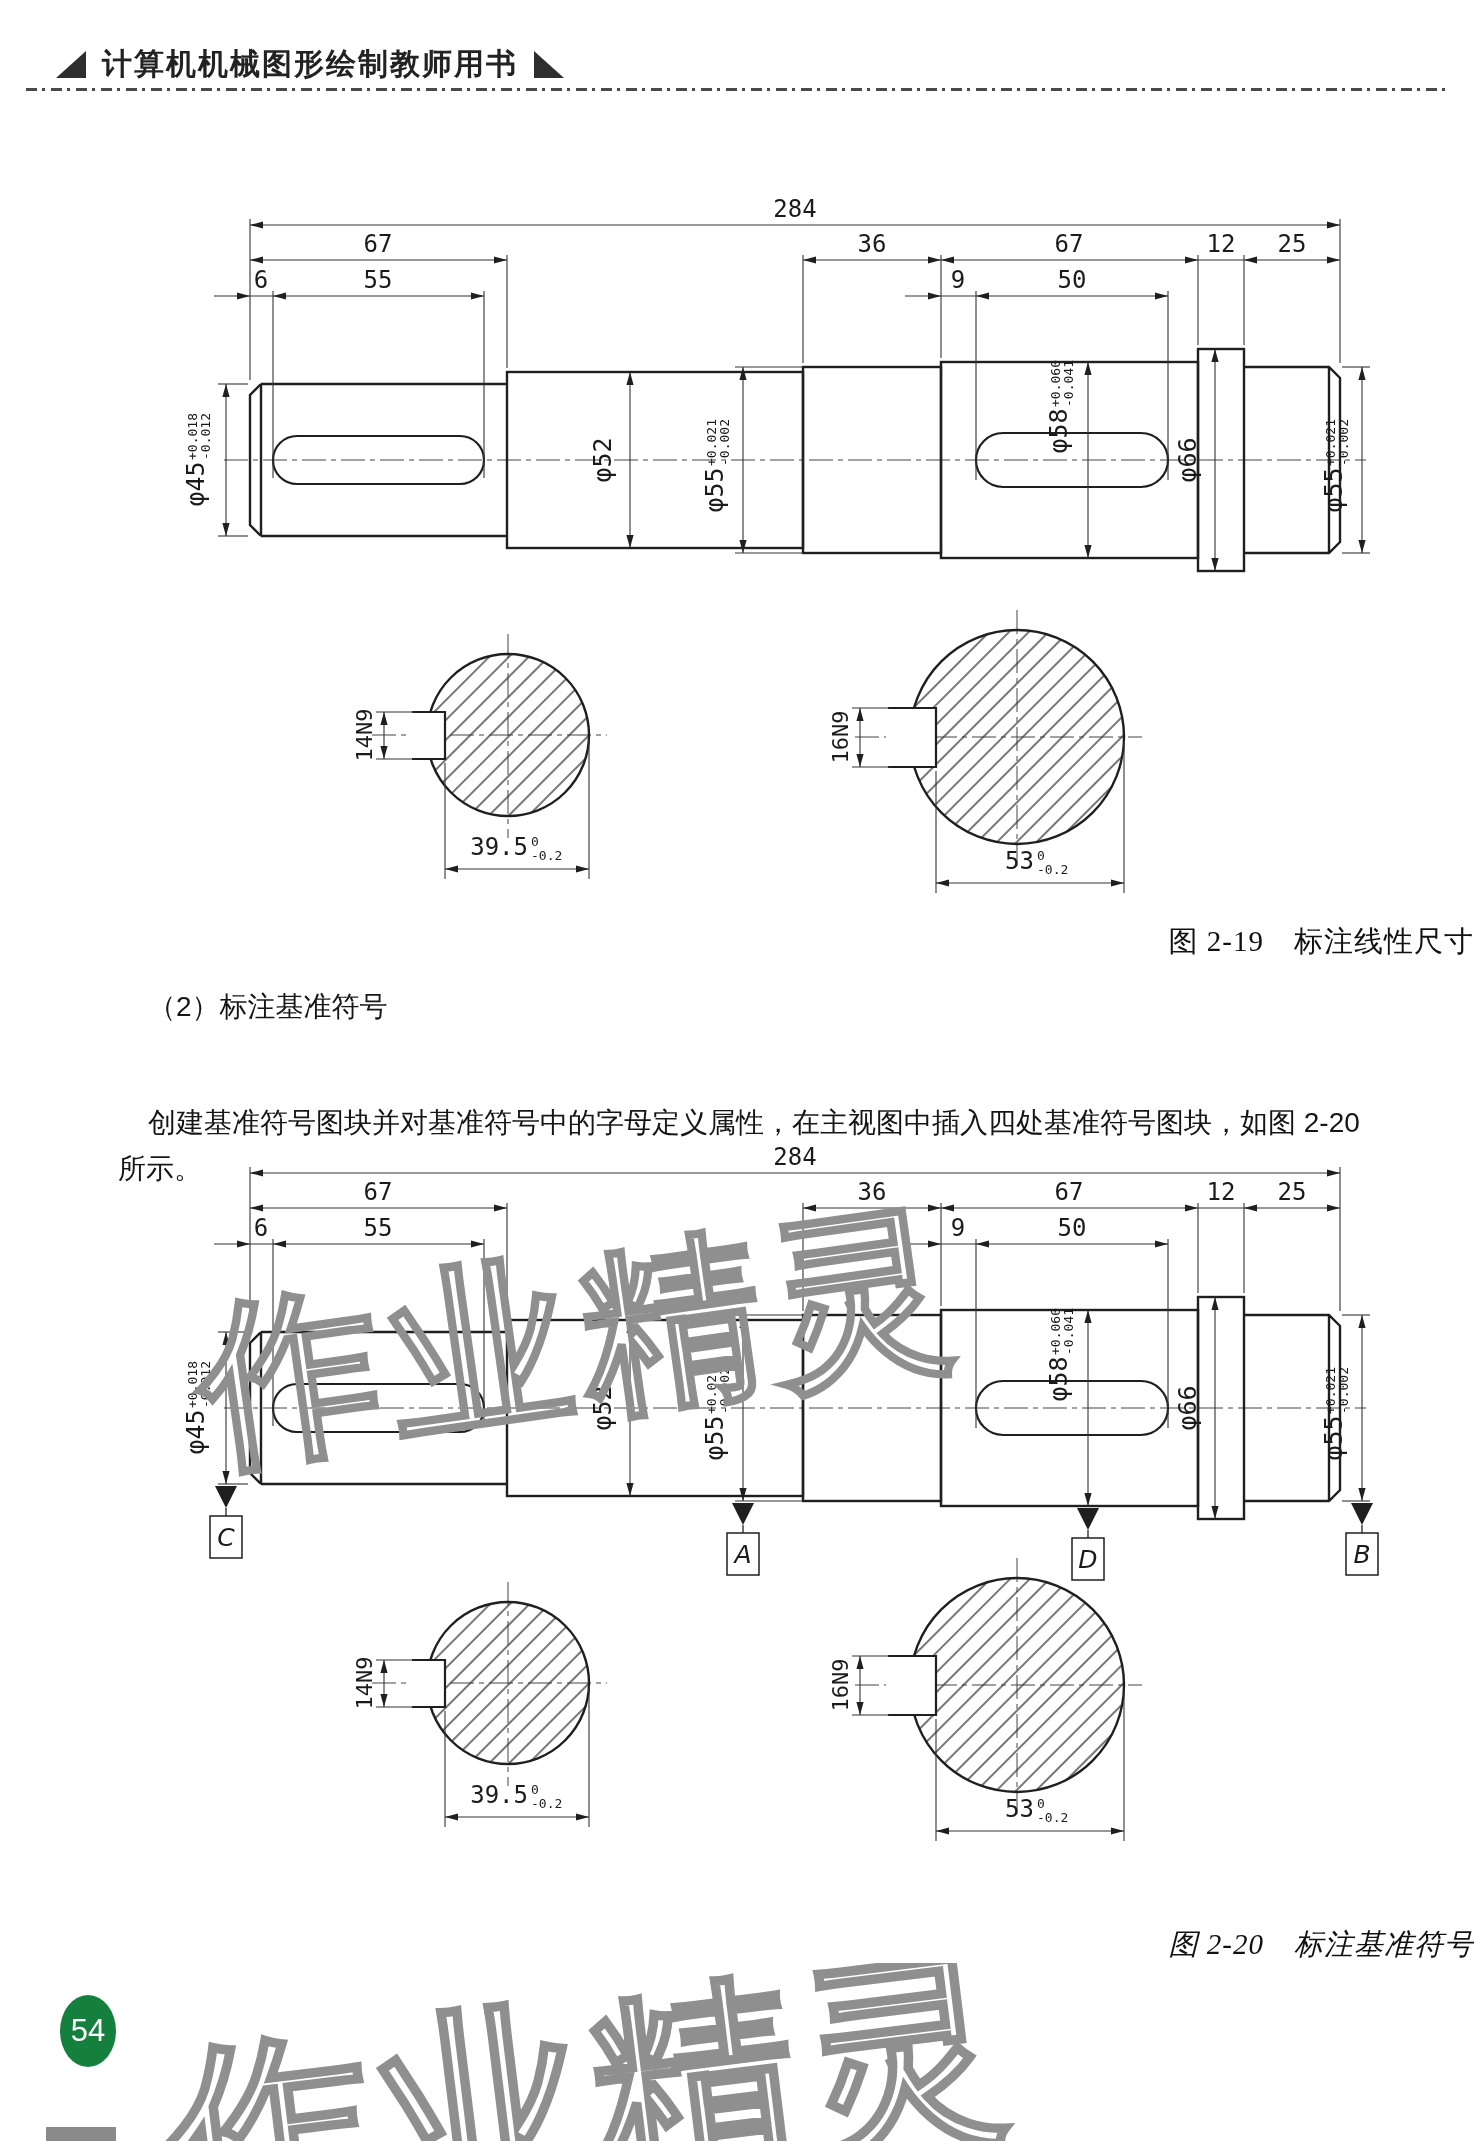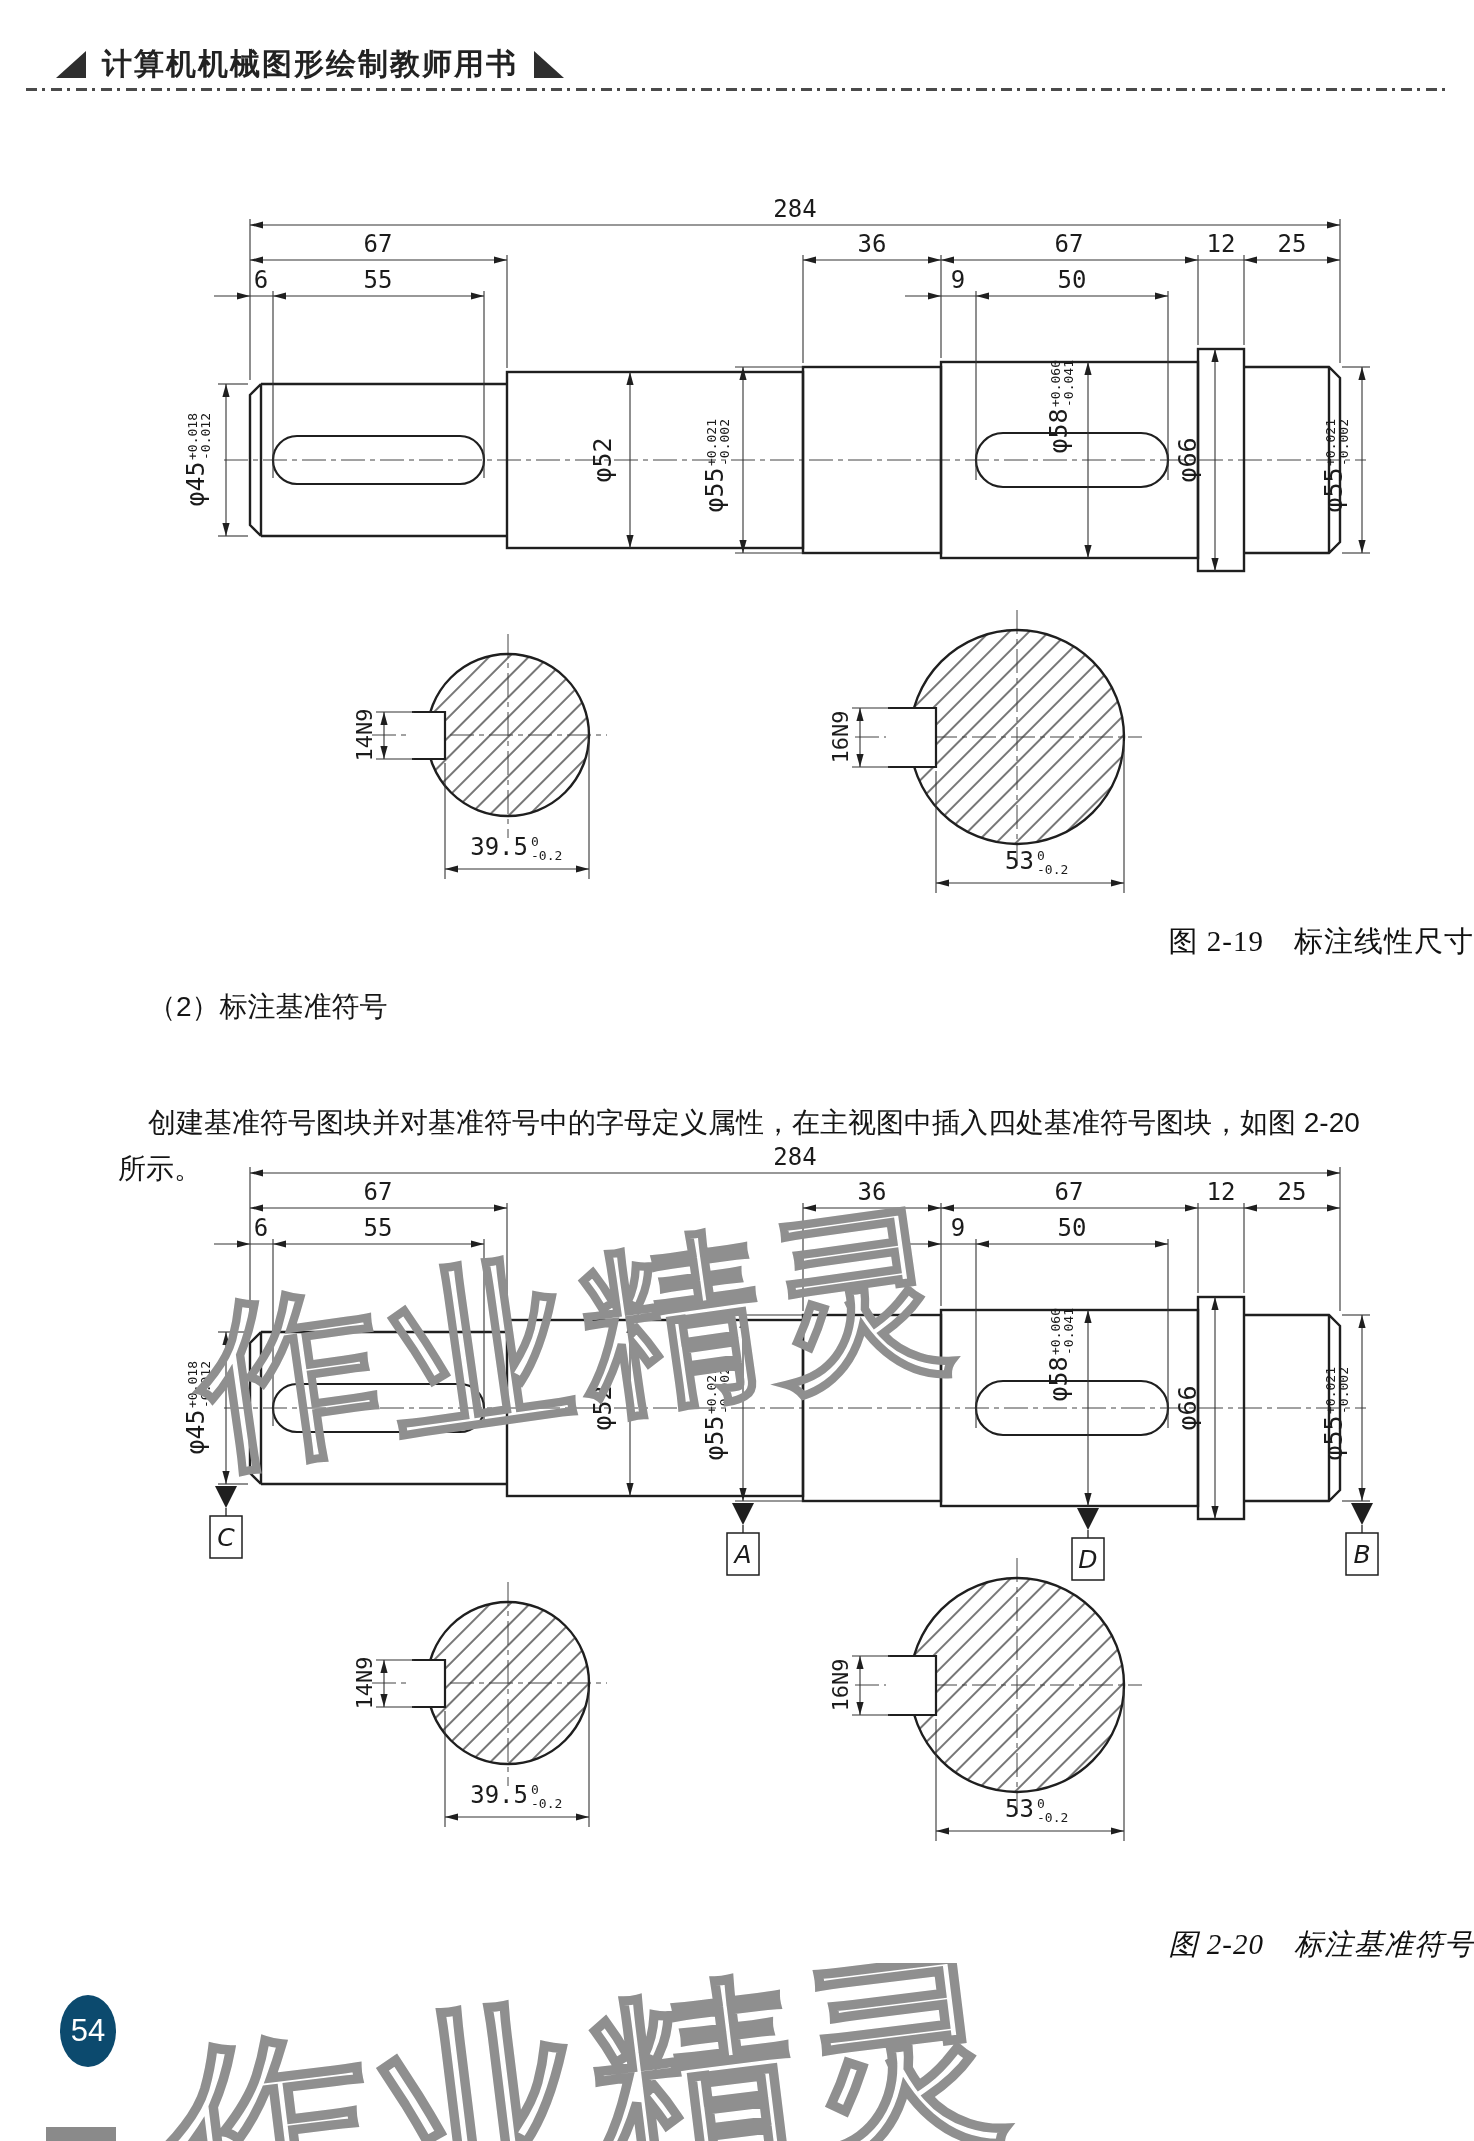--- a/index.html
+++ b/index.html
@@ -17,21 +17,21 @@
   
   .fig{position:absolute;width:1320px;height:830px;text-align:center;}
   .caption{position:absolute;width:100%;text-align:right;
     font-family:"Liberation Serif","DejaVu Serif",serif;font-size:29px;color:#111;letter-spacing:1px;}
   
   .sub-heading{position:absolute;left:118px;top:988px;font-size:28px;color:#151515;text-indent:30px;text-align:center;}
   .para{position:absolute;left:118px;top:1056px;width:1268px;font-size:28px;line-height:1.65;
     color:#151515;text-indent:30px;margin-top:44px;}
   
   .pagenum{position:absolute;left:60px;top:1995px;width:56px;height:72px;border-radius:50%;
-    background:#0c4a6e;color:#fff;font-size:31px;display:flex;align-items:center;justify-content:center;}
+    background:#15803d;color:#fff;font-size:31px;display:flex;align-items:center;justify-content:center;}
   .corner-stub{position:absolute;left:46px;top:2127px;width:70px;height:14px;background:#8a8a8a;}
   svg text{user-select:none;}
 </style>
 </head>
 <body>
 
 <div class="hdr">
   <div class="tri tri-l"></div>
   <div class="hdr-title">计算机机械图形绘制教师用书</div>
   <div class="tri tri-r"></div>

